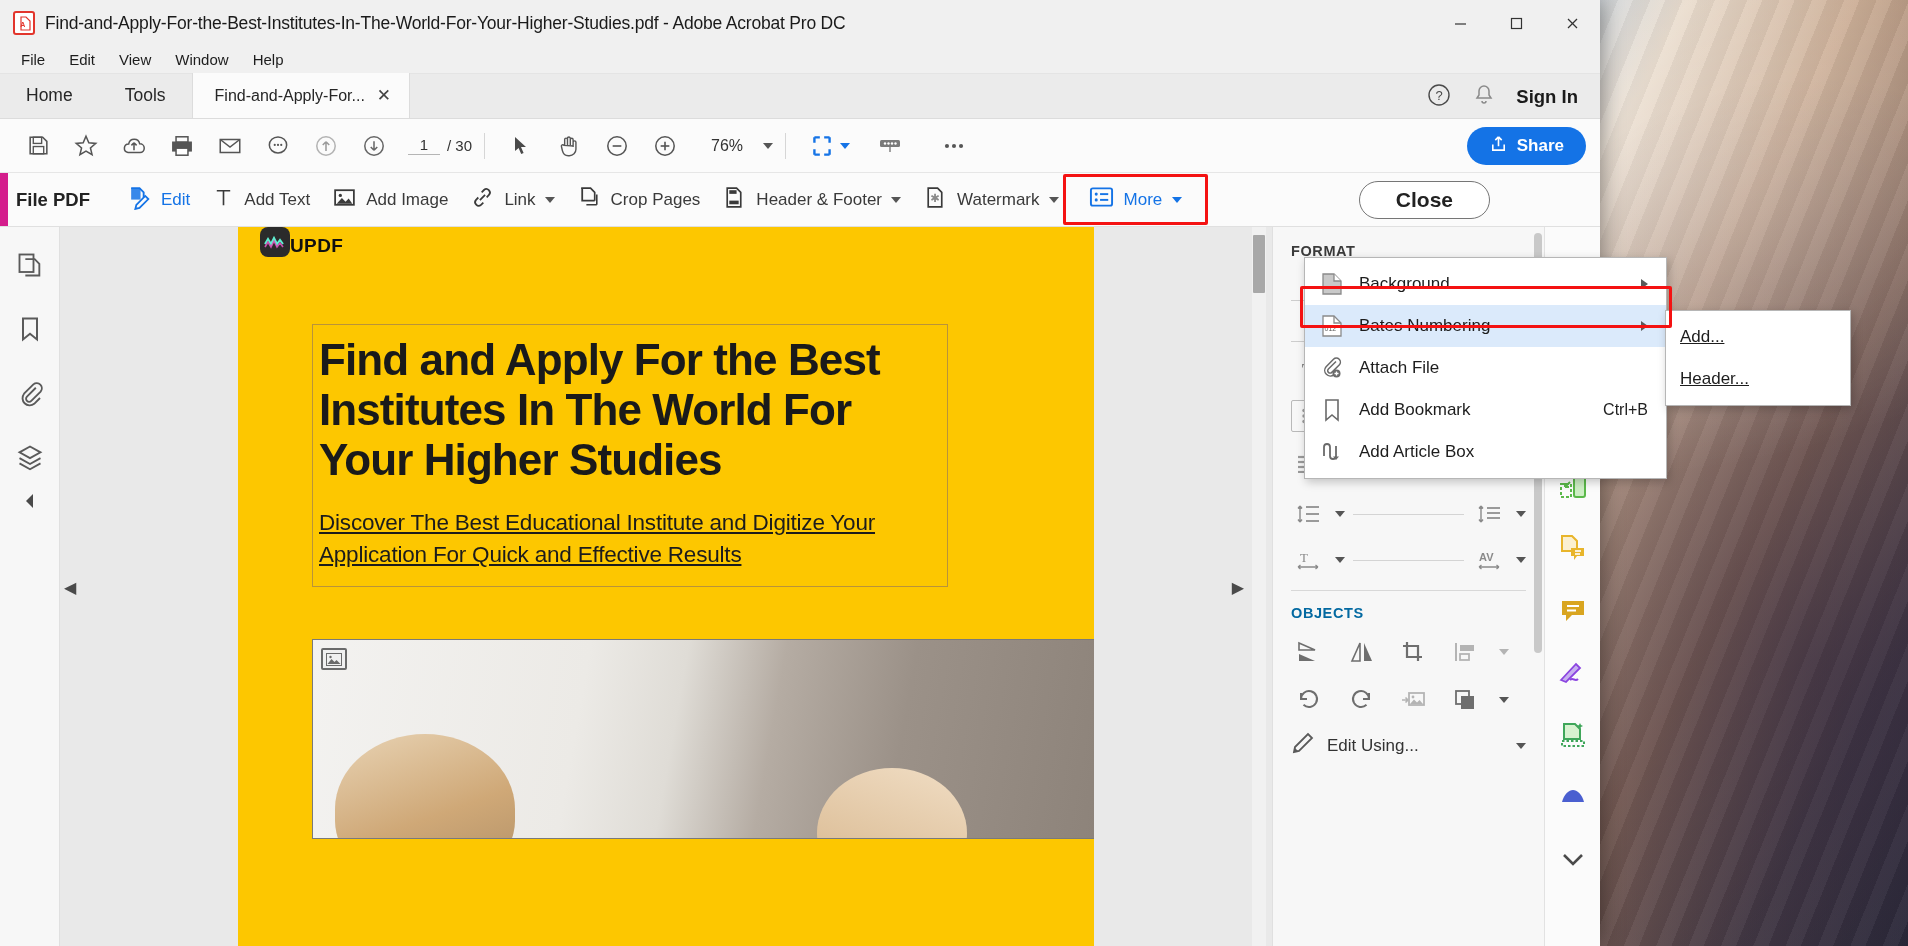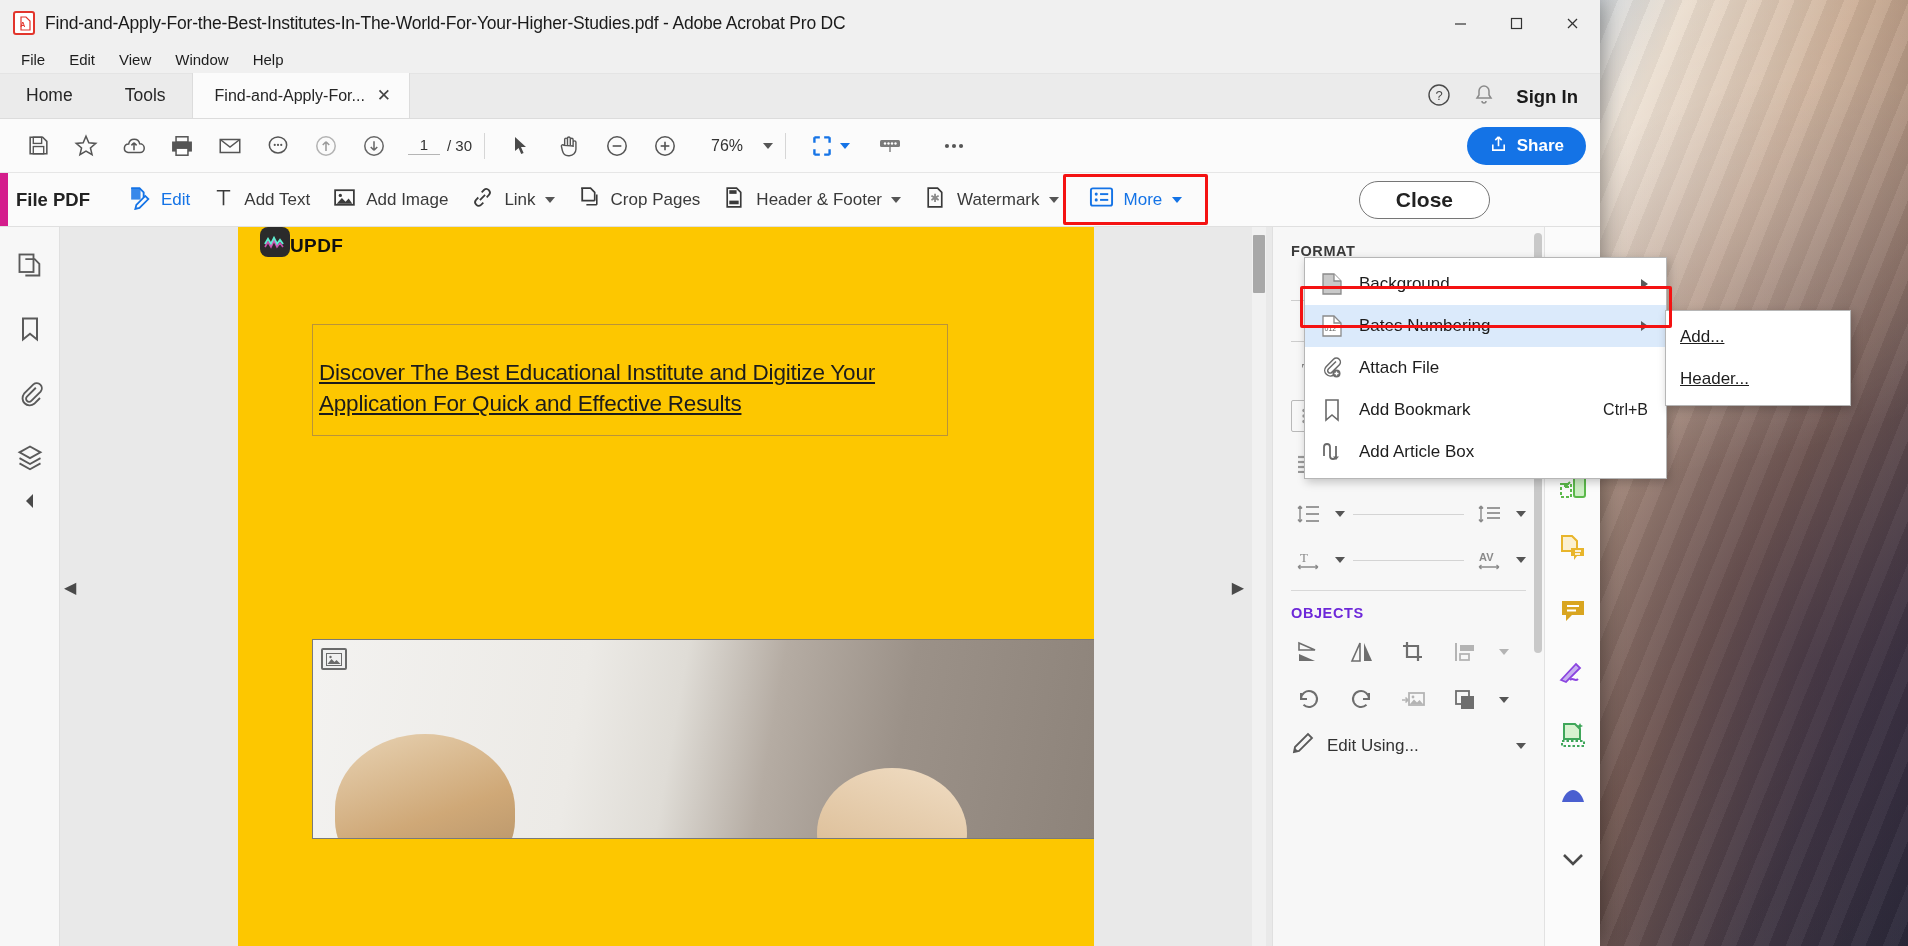--- a/index.html
+++ b/index.html
@@ -229,21 +229,21 @@
     flex:1; height: 28px; border-bottom:1px solid #cdcdcd; display:flex; align-items:center;
     justify-content:flex-end; padding-right:4px;
   }
   .fp-ico { width:36px;height:32px;display:flex;align-items:center;justify-content:center;color:#8a8a8a; }
   .fp-group { display:flex; border:1px solid #b9b9b9; border-radius:2px; height:32px; }
   .fp-group .cell { width:42px; display:flex;align-items:center;justify-content:center; }
   .fp-group .cell + .cell { border-left:1px solid #b9b9b9; width:28px; }
   .fp-align { display:flex; gap: 16px; margin: 16px 0 18px 0; }
   .fp-spaced { display:flex; align-items:center; gap:8px; margin-bottom: 14px; }
   .fp-underline { flex:1; height:1px; background:#d4d4d4; }
-  .objects-head { font-size:14.5px; font-weight:700; color:#6d28d9; letter-spacing:.6px; margin: 8px 0 14px 0; }
+  .objects-head { font-size:14.5px; font-weight:700; color:#0369a1; letter-spacing:.6px; margin: 8px 0 14px 0; }
   .obj-grid { display:flex; gap: 14px; margin-bottom: 14px; align-items:center; }
   .obj-ico { width:38px;height:34px;display:flex;align-items:center;justify-content:center;color:#6e6e6e; }
   .obj-ico.muted { color:#b4b4b4; }
   .edit-using { display:flex; align-items:center; gap:12px; font-size:17px; color:#333; margin-top: 6px; }
   .panel-scroll {
     position:absolute; right: 2px; top: 6px; width: 8px; height: 420px; background:#c9c9c9; border-radius:4px;
   }
 
   
   .toolrail {
@@ -595,20 +595,21 @@
           <span class="updf-mark">
             <svg width="22" height="14" viewBox="0 0 22 14">
                 <path d="M1 9l3-5 3 5 3-6 3 6 3-4 3 4" fill="none" stroke="#5ef0d0" stroke-width="2"></path>
                 <path d="M1 12l3-5 3 5 3-6 3 6 3-4 3 4" fill="none" stroke="#f05ed0" stroke-width="1.6" opacity=".8"></path>
               </svg>
           </span>
           <span class="updf-word">UPDF</span>
         </div>
 
         <div class="headline-box">
+          <div class="headline">Find and Apply For the Best Institutes In The World For Your Higher Studies</div>
           <div class="subhead">Discover The Best Educational Institute and Digitize Your Application For Quick and Effective Results</div>
         </div>
 
         <div class="photo-box">
           <div class="photo-hair"></div>
           <div class="photo-hair2"></div>
           <div class="photo-badge">
             <svg width="16" height="13" viewBox="0 0 16 13">
                 <rect x="0.5" y="0.5" width="15" height="12" fill="none" stroke="#6a6a6a" stroke-width="1"></rect>
                 <circle cx="4.5" cy="4" r="1.2" fill="#6a6a6a"></circle>

